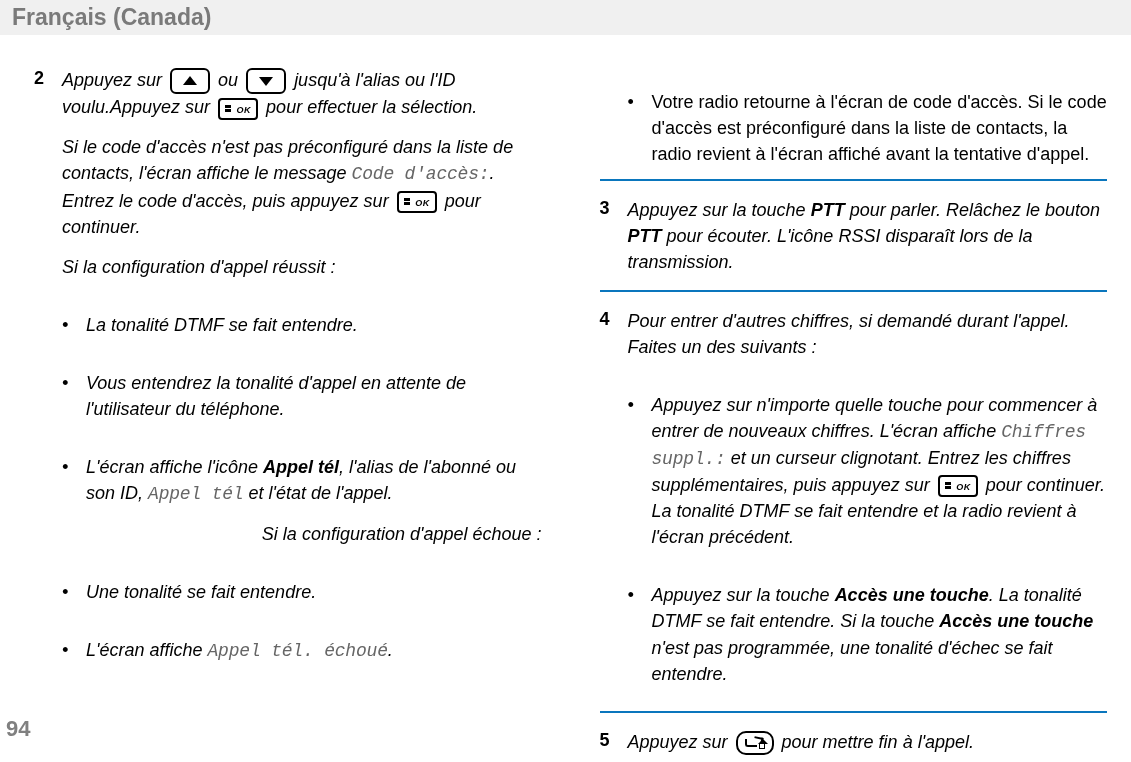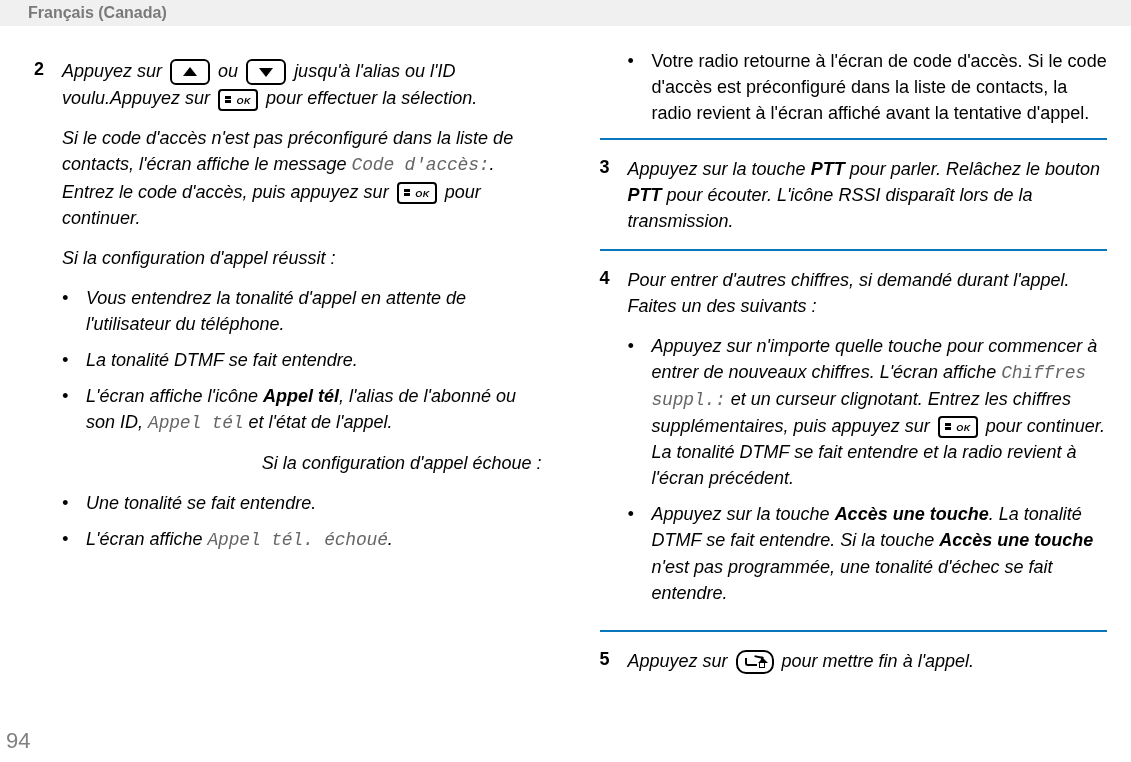--- a/index.html
+++ b/index.html
@@ -10,30 +10,30 @@
     font-family: Arial, Helvetica, sans-serif;
     font-size: 18px;
     color: #000;
     background: #fff;
     position: relative;
   }
   .header {
     background: #f0f0f0;
     color: #7a7a7a;
     font-weight: bold;
-    font-size: 16px;
-    padding: 4px 28px;
+    font-size: 23px;
+    padding: 4px 12px;
     width: 100%;
   }
   .page-number {
     position: absolute;
-    bottom: 8px;
+    bottom: 20px;
     left: 6px;
     color: #808080;
-    font-weight: normal;
+    font-weight: bold;
     font-size: 22px;
   }
   .columns {
     display: flex;
     padding: 22px 24px 0 34px;
     gap: 58px;
   }
   .col {
     width: 50%;
   }
@@ -59,20 +59,21 @@
   ul.bullets {
     list-style: none;
     padding: 0;
     margin: 0;
   }
   ul.bullets li {
     position: relative;
     padding-left: 24px;
     margin-bottom: 10px;
     line-height: 1.45;
+    margin-top: 32px;
   }
   ul.bullets li::before {
     content: "•";
     position: absolute;
     left: 0;
     top: 0;
   }
   .mono {
     font-family: "Courier New", monospace;
     color: #666;
@@ -221,22 +222,22 @@
           <span class="key-ok"></span>
           <span> pour effectuer la sélection.</span>
         </p>
         <p>
           <span>Si le code d'accès n'est pas préconfiguré dans la liste de contacts, l'écran affiche le message </span><span class="mono">Code d'accès:</span><span>. Entrez le code d'accès, puis appuyez sur </span>
           <span class="key-ok"></span>
           <span> pour continuer.</span>
         </p>
         <p>Si la configuration d'appel réussit :</p>
         <ul class="bullets">
+          <li>La tonalité DTMF se fait entendre.</li>
           <li>Vous entendrez la tonalité d'appel en attente de l'utilisateur du téléphone.</li>
-          <li>La tonalité DTMF se fait entendre.</li>
           <li>
             <span>L'écran affiche l'icône </span><span class="bold">Appel tél</span><span>, l'alias de l'abonné ou son ID, </span><span class="mono">Appel tél</span><span> et l'état de l'appel.</span>
           </li>
         </ul>
         <p style="margin-top:14px;text-align:right;">Si la configuration d'appel échoue :</p>
         <ul class="bullets">
           <li>Une tonalité se fait entendre.</li>
           <li>
             <span>L'écran affiche </span><span class="mono">Appel tél. échoué</span><span>.</span>
           </li>

